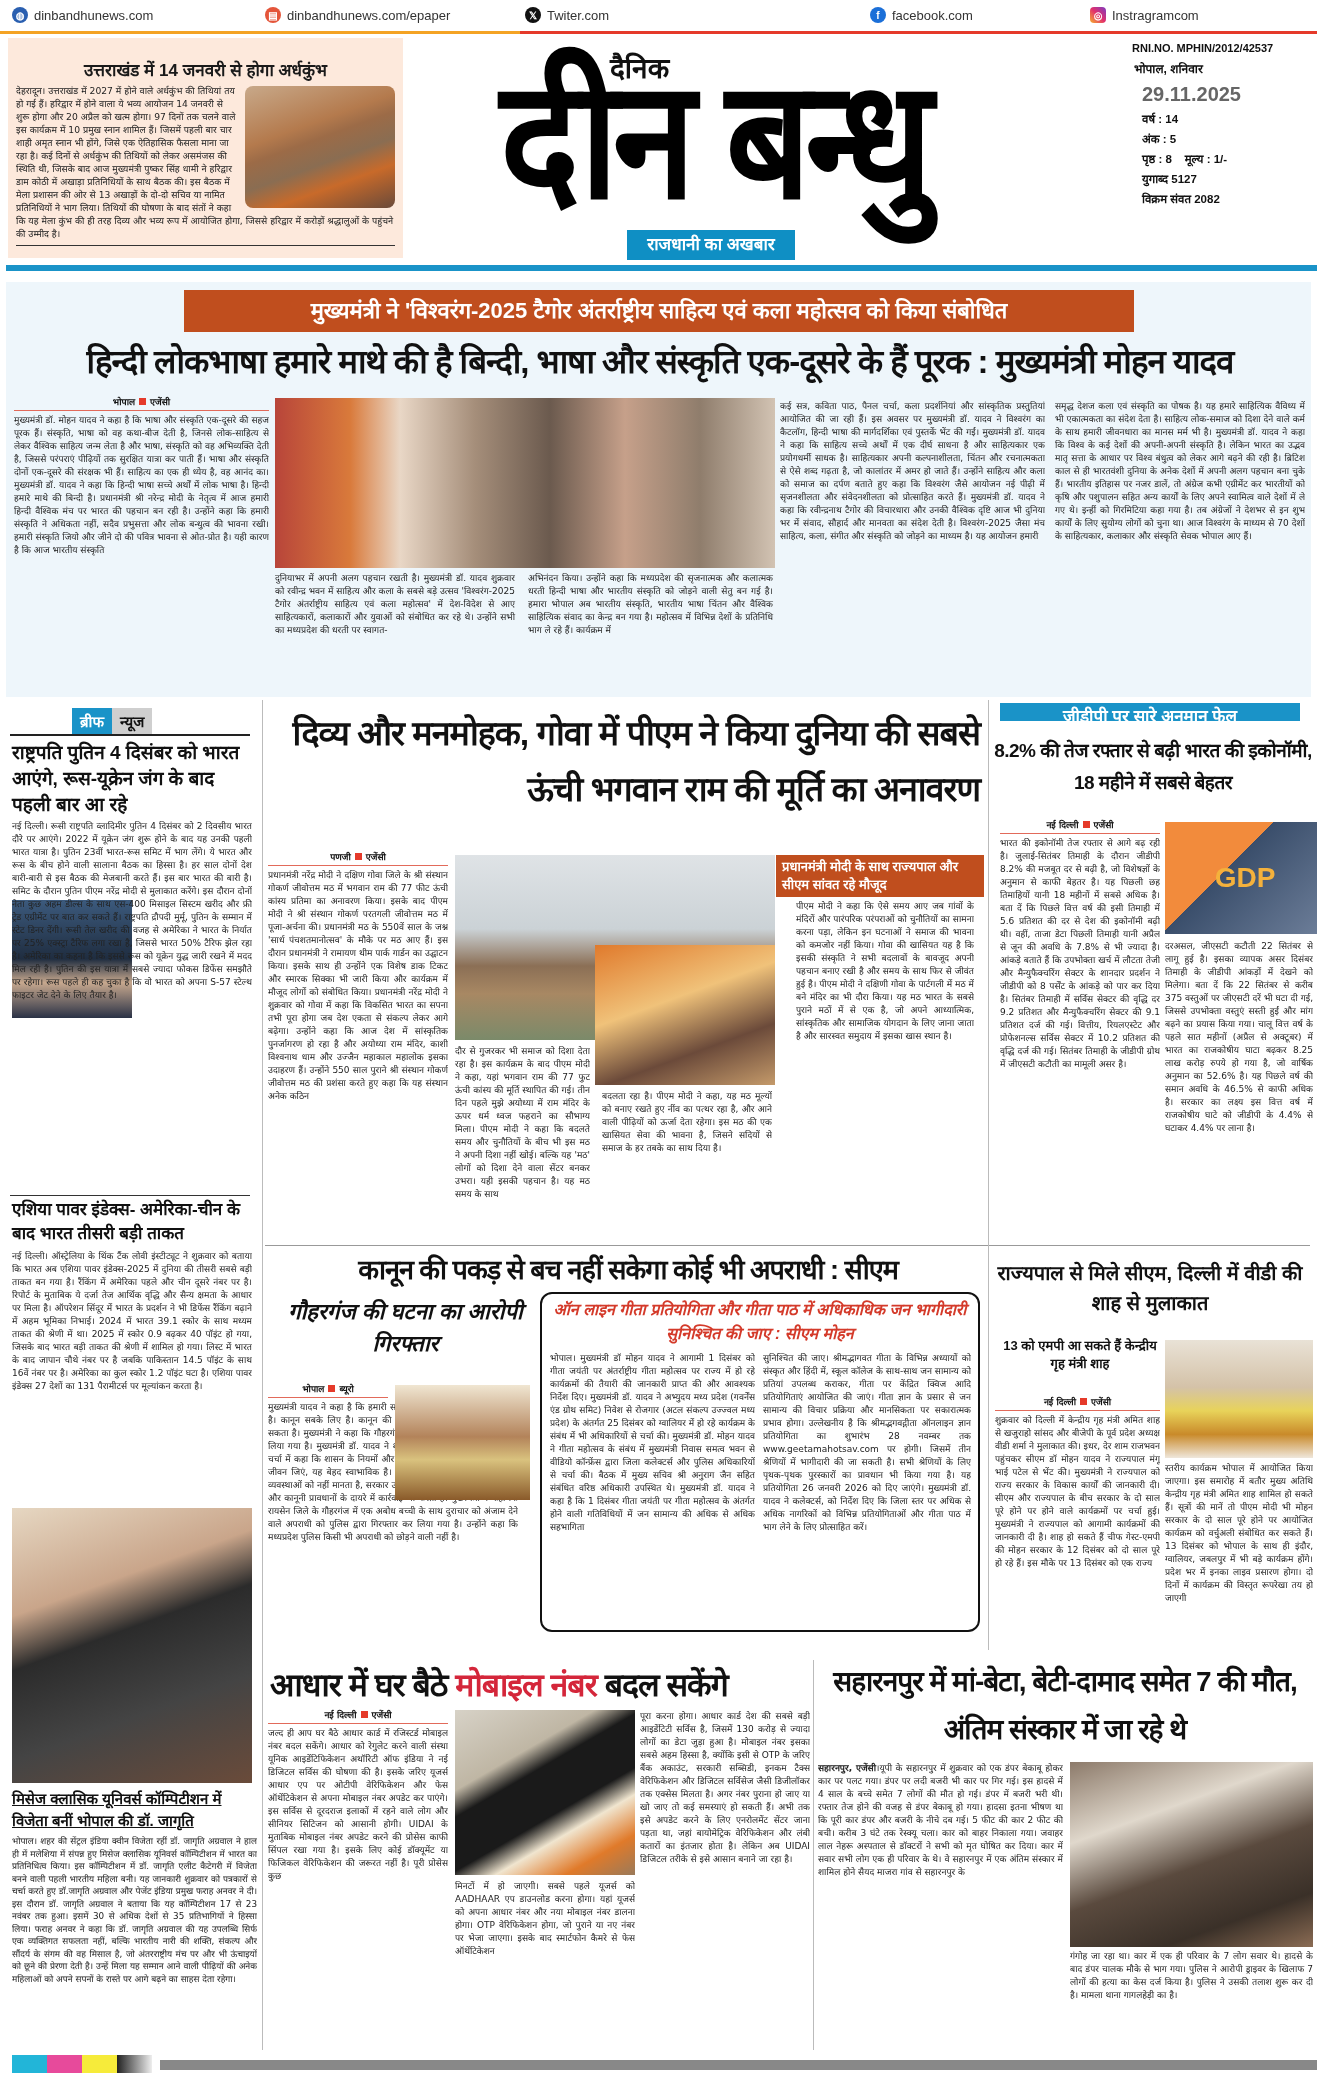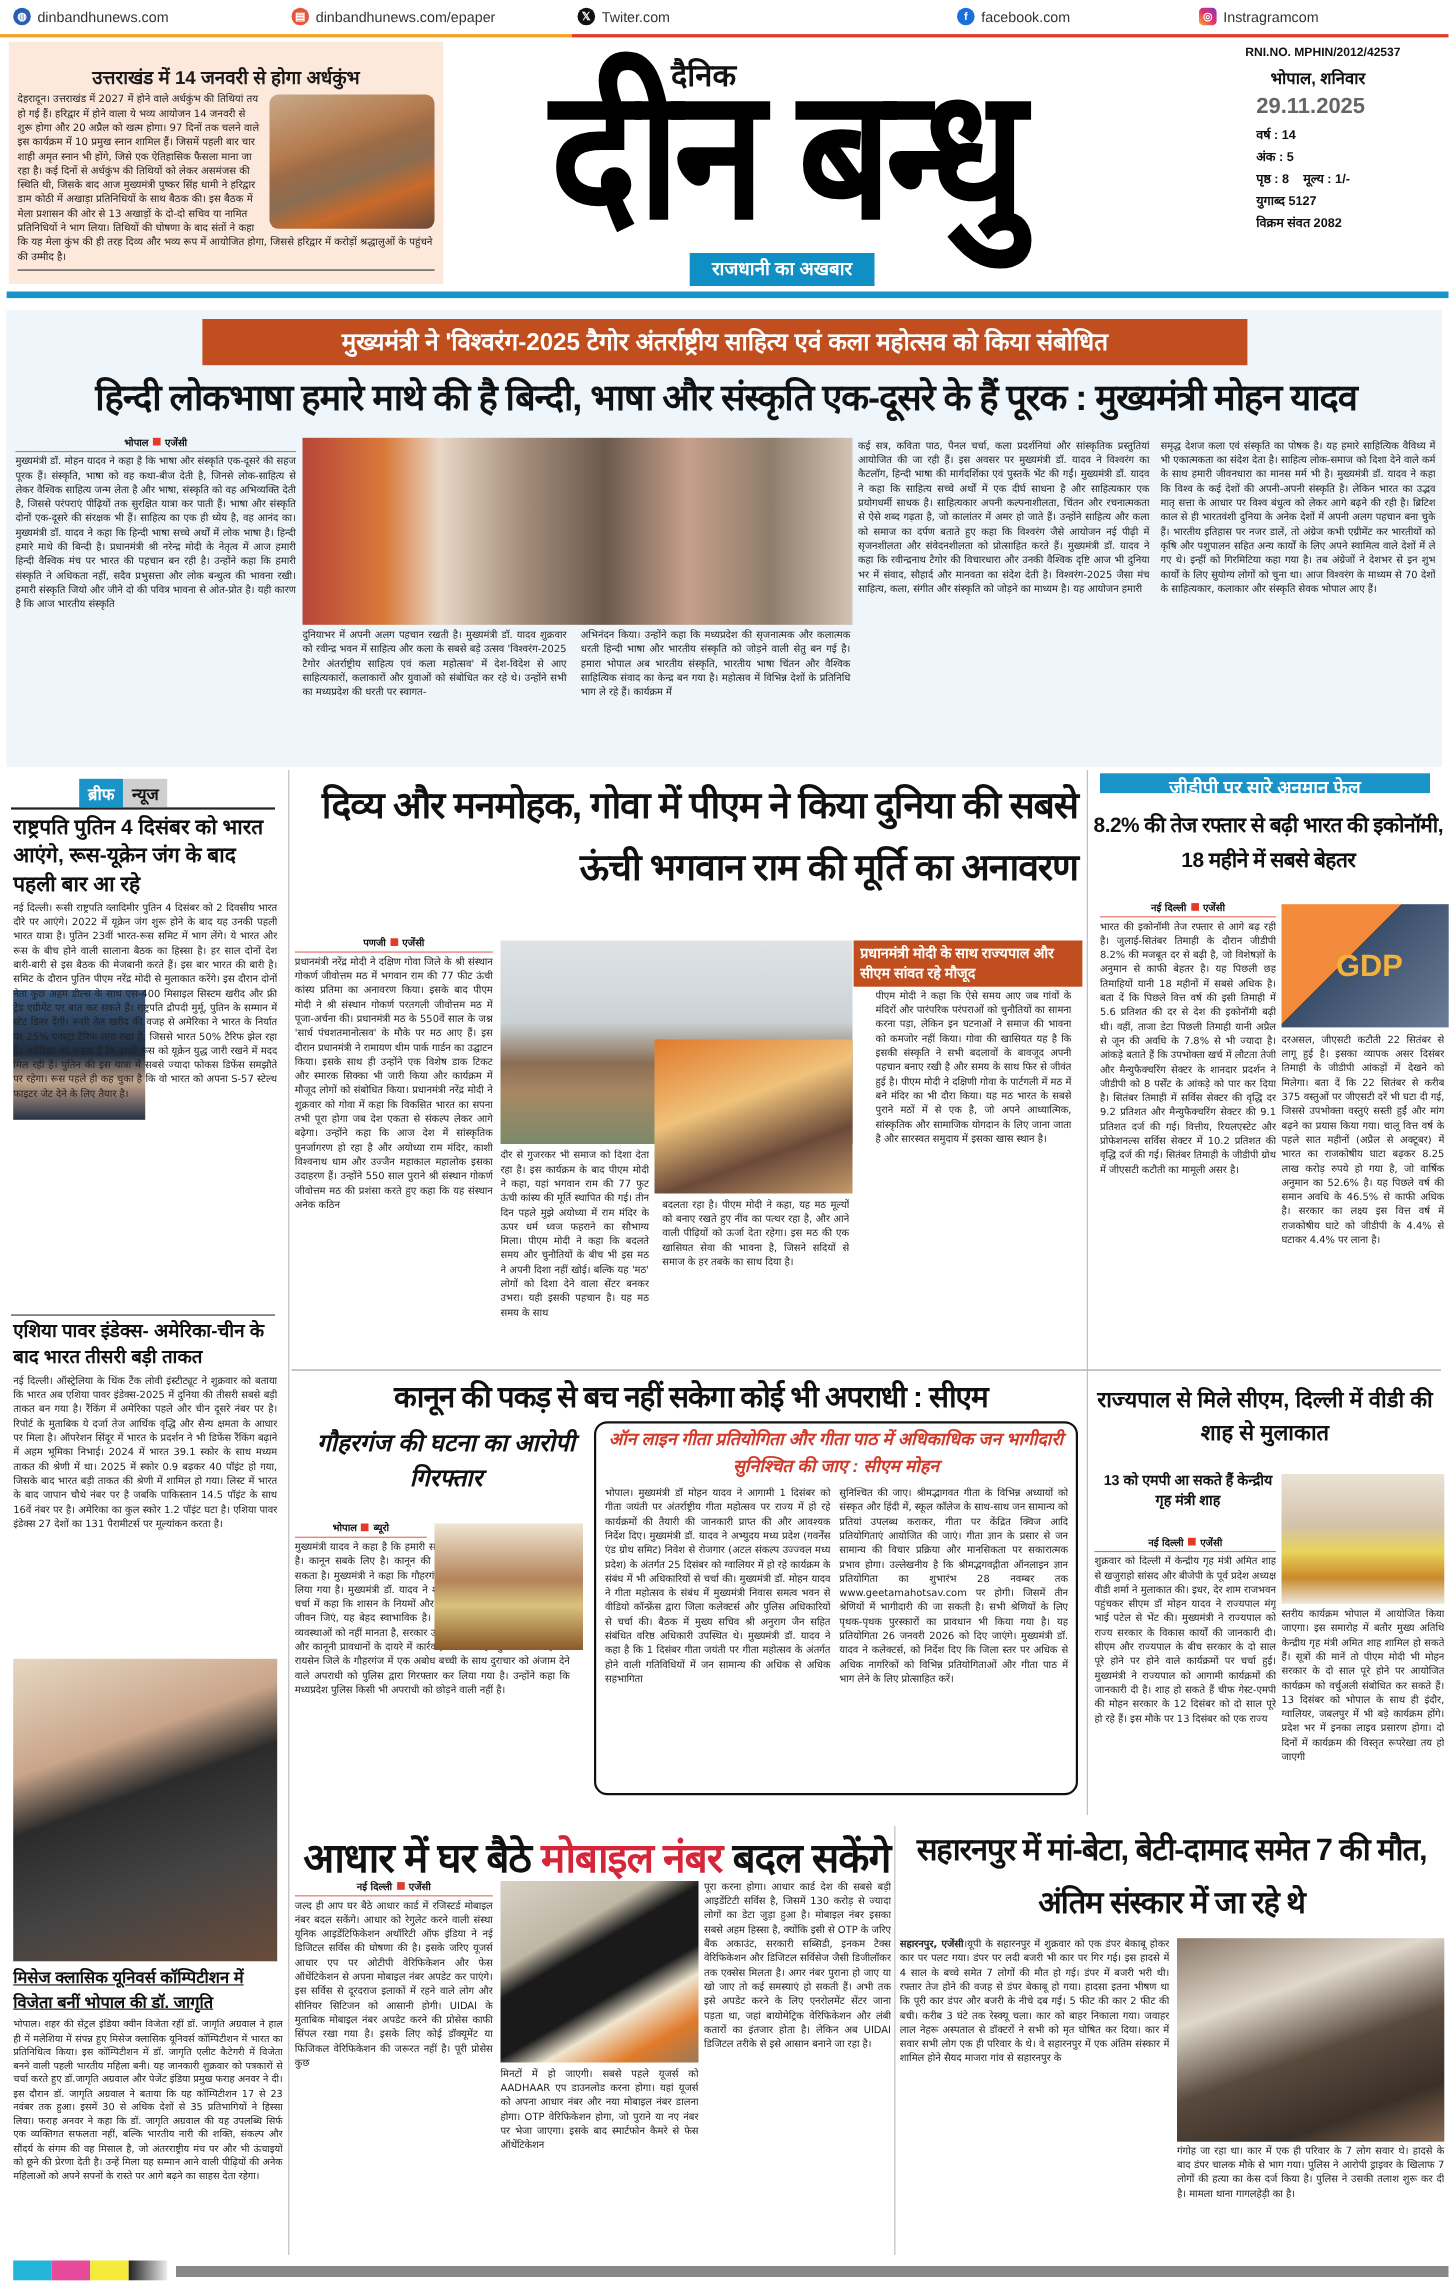--- a/index.html
+++ b/index.html
@@ -12,21 +12,21 @@
 .kumbh{left:8px;top:38px;width:395px;height:220px;background:#fde9dc;padding:20px 8px}
 .kumbh h2{font-family:"Liberation Sans",sans-serif;font-weight:bold;font-size:17px;text-align:center;color:#1a1a1a;margin-bottom:3px}
 .kumbh p{font-size:9.2px;line-height:13px;color:#222}
 .kumbh-img{float:right;width:150px;height:122px;margin:2px 0 2px 6px;border-radius:8px;background:linear-gradient(160deg,#c8a98a 0%,#b47a4d 35%,#9c6b47 45%,#8a6d52 60%,#c86a2a 75%,#6a4a3a 100%)}
 .kumbh hr{border:none;border-top:1px solid #333;margin-top:5px}
 .masthead-dainik{left:530px;top:58px;font-family:"Liberation Sans",sans-serif;font-weight:bold;font-size:28px;color:#111}
 .masthead-title{left:500px;top:60px;font-family:"Liberation Sans",sans-serif;font-weight:900;font-size:150px;line-height:160px;color:#000;letter-spacing:-6px;transform:scaleY(1.1)}
 .masthead-tag{left:627px;top:230px;width:168px;height:30px;background:#0f8fc4;color:#fff;font-family:"Liberation Sans",sans-serif;font-weight:bold;font-size:17px;text-align:center;line-height:30px}
 .meta{left:1132px;top:42px;font-family:"Liberation Sans",sans-serif;color:#111}
 .meta .rni{font-size:11px;font-weight:bold}
-.meta .loc{font-size:15px;font-weight:bold;margin:6px 0 0 23px}
+.meta .loc{font-size:12px;font-weight:bold;margin:6px 0 0 2px}
 .meta .date{font-size:20px;font-weight:bold;color:#666;margin:6px 0 0 10px}
 .meta .ln{font-size:11.5px;font-weight:bold;margin:5px 0 0 10px}
 .blueline{left:6px;top:265px;width:1311px;height:6px;background:#1a93c8}
 .lead-bg{left:6px;top:282px;width:1305px;height:415px;background:#eef6fb}
 .lead-kicker{left:184px;top:290px;width:950px;height:42px;background:#c04e1e;color:#fff;font-family:"Liberation Sans",sans-serif;font-weight:bold;font-size:22px;text-align:center;line-height:42px}
 .lead-head{left:10px;top:338px;width:1300px;text-align:center;font-family:"Liberation Sans",sans-serif;font-weight:900;font-size:33px;letter-spacing:-1px;color:#111}
 .byline{font-size:9px;font-weight:bold;text-align:center;border-bottom:1px solid #e26a5a;padding-bottom:2px;margin-bottom:3px}
 .byline .sq{display:inline-block;width:7px;height:7px;background:#e53a2a;margin:0 4px}
 .col{font-size:9px;line-height:13px;text-align:justify;color:#222}
 .lead-col1{left:14px;top:395px;width:255px}
@@ -67,21 +67,21 @@
 .gita-col1{left:550px;top:1352px;width:205px}
 .gita-col2{left:763px;top:1352px;width:208px}
 .gov-head{left:990px;top:1258px;width:320px;text-align:center;font-family:"Liberation Sans",sans-serif;font-weight:bold;font-size:20px;line-height:30px}
 .gov-sub{left:995px;top:1337px;width:170px;text-align:center;font-family:"Liberation Sans",sans-serif;font-weight:bold;font-size:13px;line-height:18px}
 .gov-img{left:1165px;top:1340px;width:148px;height:118px;background:linear-gradient(180deg,#e9e2d6,#d4c2a8 40%,#e8d35a 60%,#c98a2a 80%,#efe7dc)}
 .gov-col1{left:995px;top:1395px;width:165px}
 .gov-col2{left:1165px;top:1462px;width:148px}
 .mrs-img{left:12px;top:1508px;width:240px;height:275px;background:linear-gradient(160deg,#e6d7c2 0%,#c9a58a 30%,#2b2b2b 45%,#444 70%,#6a4b3a 100%)}
 .mrs-head{left:12px;top:1788px;width:245px;font-family:"Liberation Sans",sans-serif;font-weight:bold;font-size:15px;line-height:22px;text-decoration:underline}
 .mrs-col{left:12px;top:1835px;width:245px;font-size:8.8px;line-height:12.5px}
-.aadhar-head{left:270px;top:1662px;width:545px;text-align:center;font-family:"Liberation Sans",sans-serif;font-weight:900;font-size:37px;letter-spacing:-1px}
+.aadhar-head{left:270px;top:1662px;width:545px;font-family:"Liberation Sans",sans-serif;font-weight:900;font-size:32px;letter-spacing:-1px}
 .aadhar-head .red{color:#d4263a}
 .aadhar-col1{left:268px;top:1708px;width:180px}
 .aadhar-img{left:455px;top:1710px;width:180px;height:165px;background:linear-gradient(150deg,#d7d2c7 0%,#bfb6a4 30%,#1a1a1a 40%,#1a1a1a 60%,#f0e5cf 70%,#e07a2a 85%,#9a7a5a 100%)}
 .aadhar-col2{left:455px;top:1880px;width:180px}
 .aadhar-col3{left:640px;top:1710px;width:170px}
 .saha-head{left:815px;top:1658px;width:500px;text-align:center;font-family:"Liberation Sans",sans-serif;font-weight:900;font-size:28px;line-height:48px;letter-spacing:-1px}
 .saha-col1{left:818px;top:1762px;width:245px}
 .saha-img{left:1070px;top:1762px;width:243px;height:185px;background:linear-gradient(160deg,#8c7a6a 0%,#e0d8cc 30%,#5a4a3e 55%,#3a3028 80%,#8b6c54 100%)}
 .saha-col2{left:1070px;top:1950px;width:243px}
 .colorbar{top:2055px;height:18px}

